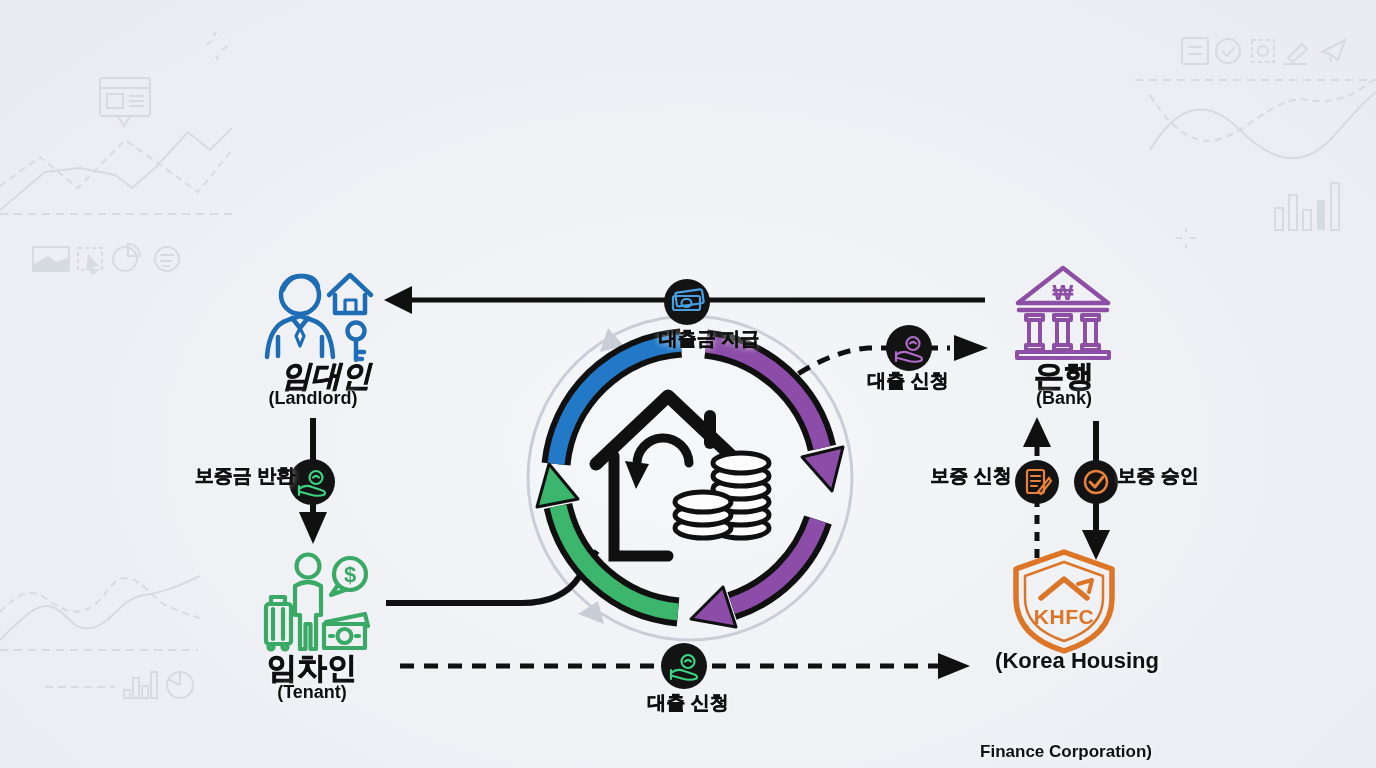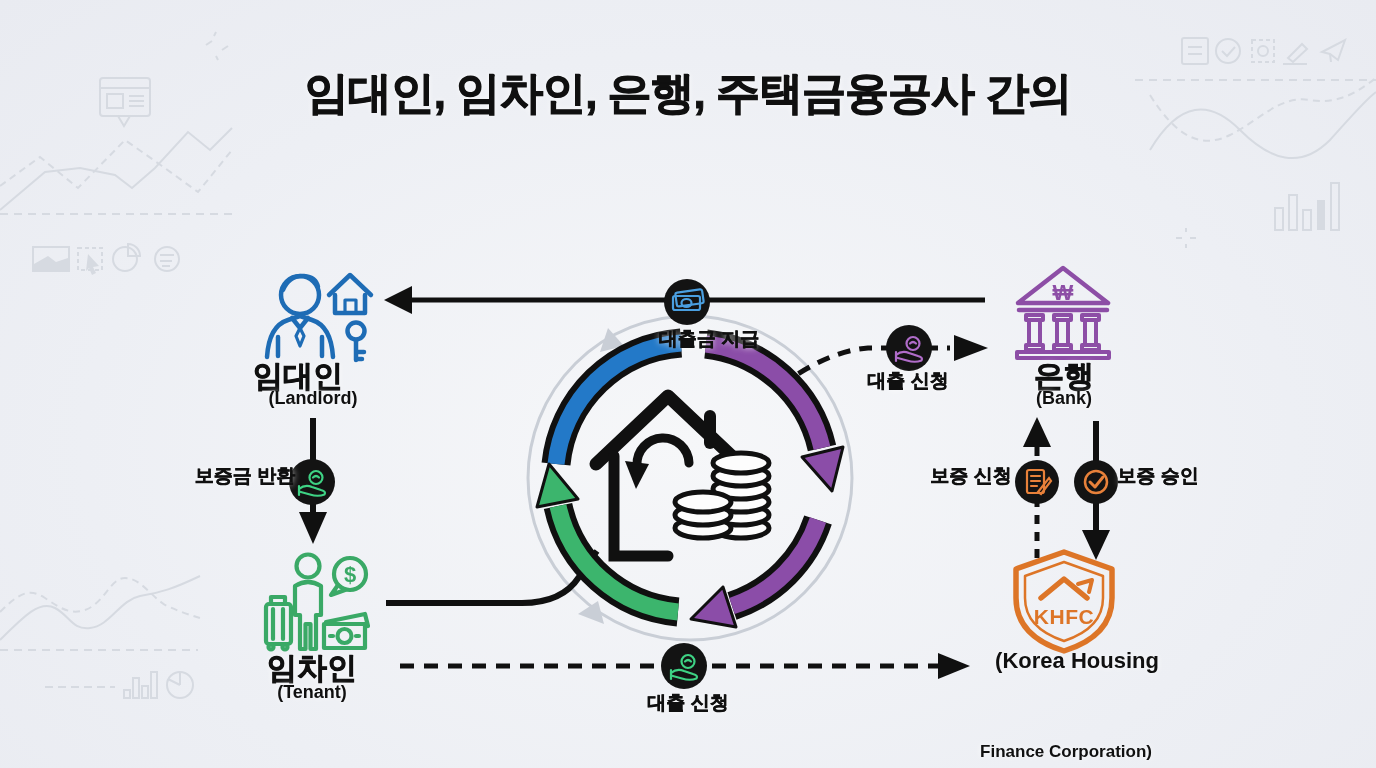--- a/index.html
+++ b/index.html
@@ -304,23 +304,22 @@
       <g class="stk-khfc">
         <path d="M 56 4 L 104 21 V 50 Q 104 88 56 103 Q 8 88 8 50 V 21 Z" stroke-width="5.5"></path>
         <path d="M 56 14 L 95 28 V 50 Q 95 80 56 93 Q 17 80 17 50 V 28 Z" stroke-width="2.5"></path>
         <path d="M 33 50 L 56 31 L 79 50" stroke-width="5.5"></path>
         <path d="M 70 36 L 84 32 L 81 44" stroke-width="4"></path>
       </g>
       <text x="56" y="76" text-anchor="middle" font-size="21" font-weight="bold" letter-spacing="0.5" fill="var(--color-khfc)">KHFC</text>
     </g>
   </svg>
 
-  <div class="lbl t-sub">임대인, 임차인, 은행, 주택금융공사 간의</div>
-
-  <div class="lbl actor-ko" style="top:356px;left:298px;">임대인</div>
+
+  <div class="lbl actor-ko" style="top:356px;left:326px;font-style:italic;">임대인</div>
   <div class="lbl actor-en" style="top:388px;left:313px;">(Landlord)</div>
 
   <div class="lbl actor-ko" style="top:356px;left:1064px;">은행</div>
   <div class="lbl actor-en" style="top:388px;left:1064px;">(Bank)</div>
 
   <div class="lbl actor-ko" style="top:648px;left:312px;">임차인</div>
   <div class="lbl actor-en" style="top:682px;left:312px;">(Tenant)</div>
 
   <div class="lbl actor-en" style="top:648px;left:1058px;font-size:22px;margin-left:19px;">(Korea Housing</div>
   <div class="lbl actor-en" style="top:697px;left:1066px;font-size:17px;margin-top:45px;">Finance Corporation)</div>

